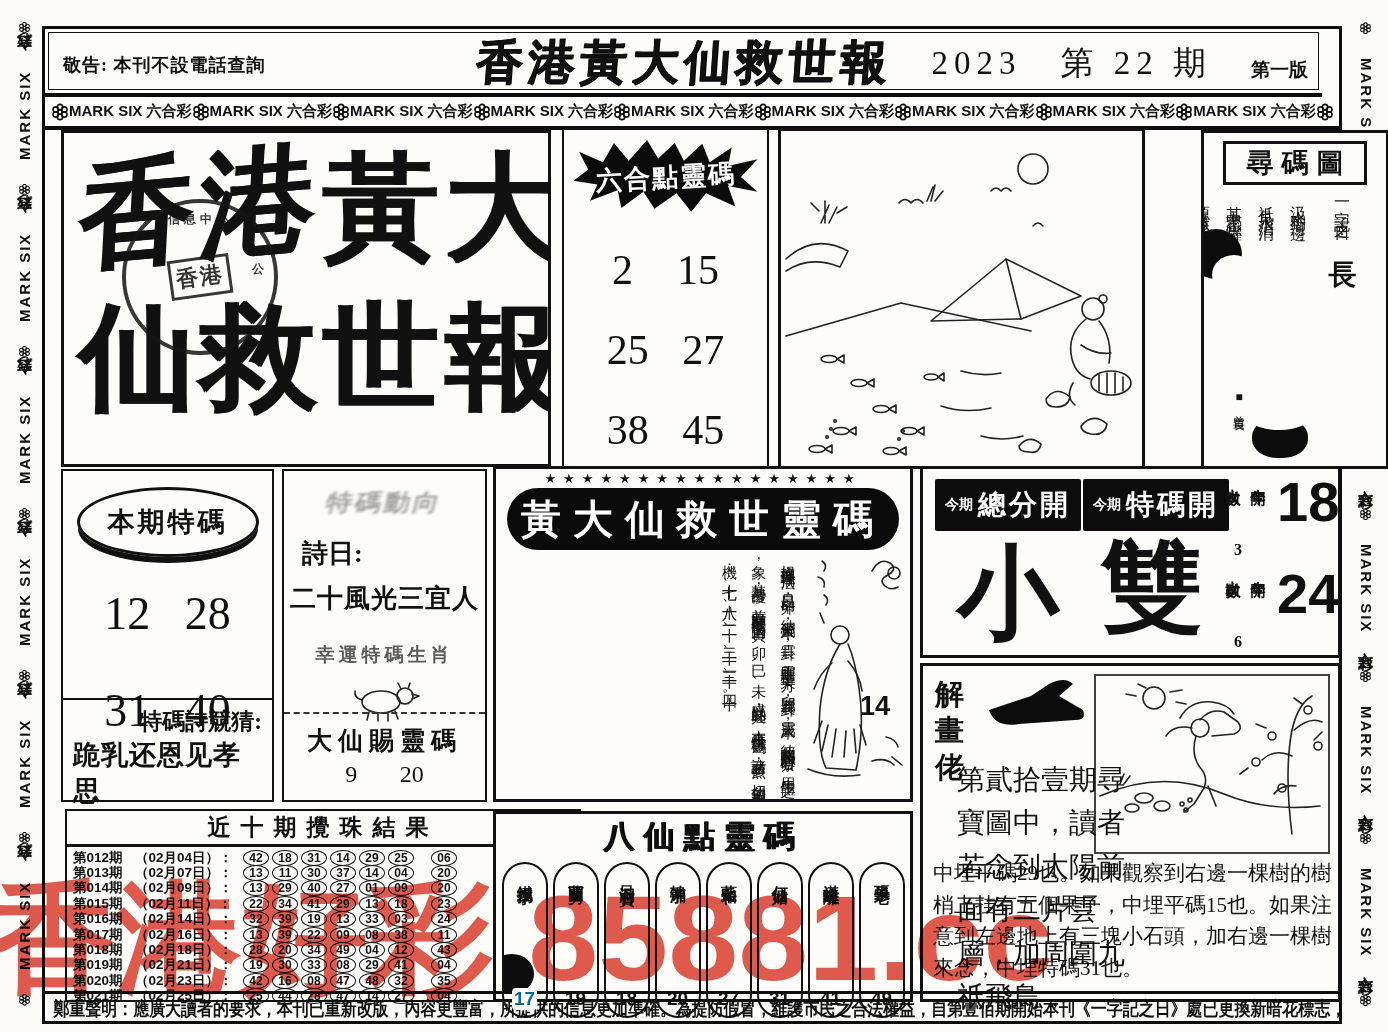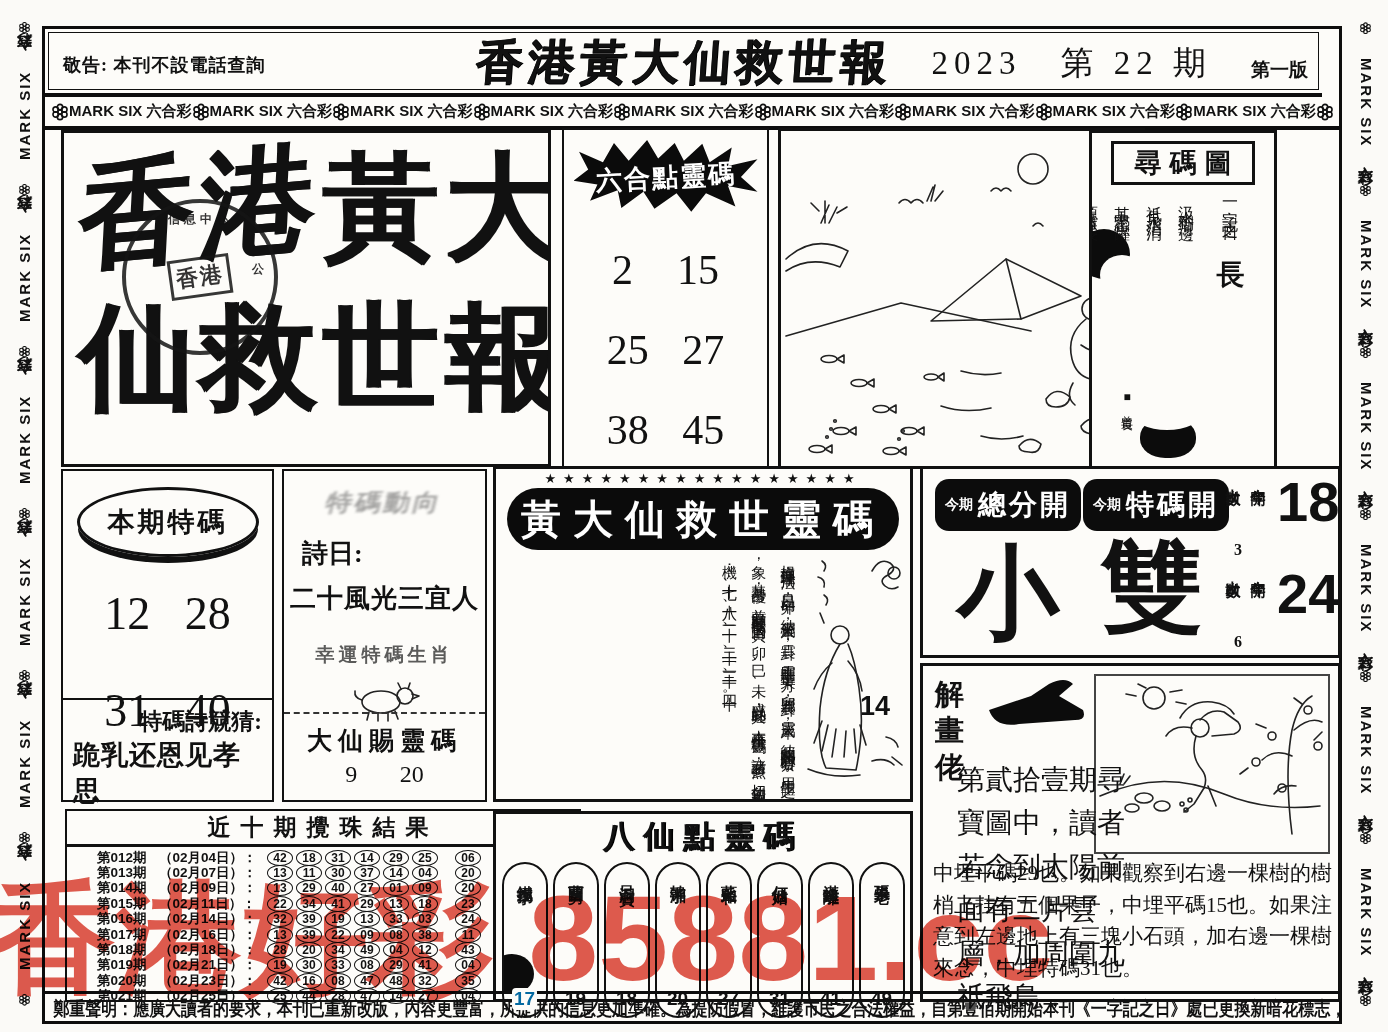--- a/index.html
+++ b/index.html
@@ -45,21 +45,21 @@
   .spirit{left:517px;top:99px;width:207px;height:341px;text-align:center;}
   .burst{position:relative;margin:10px auto 0;width:184px;height:74px;}
   .burst .shape{position:absolute;inset:0;background:#0b0b0b;
     clip-path:polygon(0% 55%,8% 40%,3% 16%,16% 30%,22% 4%,30% 28%,40% 0%,46% 25%,55% 4%,60% 28%,70% 5%,74% 30%,86% 10%,84% 35%,100% 26%,91% 50%,100% 70%,84% 62%,88% 90%,72% 72%,64% 97%,56% 72%,44% 93%,38% 70%,26% 92%,24% 68%,9% 82%,13% 60%);}
   .burst .t{position:absolute;inset:0;display:flex;align-items:center;justify-content:center;color:#fff;
             font-size:26px;font-weight:900;letter-spacing:2px;transform:rotate(-3deg);}
   .spirit .pair{display:flex;justify-content:space-around;padding:0 26px;font-size:42px;margin-top:32px;}
   
   .scene{left:733px;top:99px;width:367px;height:341px;}
   
-  .riddle{left:1044px;top:101px;width:188px;height:339px;overflow:hidden;}
+  .riddle{left:1156px;top:101px;width:188px;height:339px;overflow:hidden;}
   .riddle .tbox{margin:8px auto 0;width:130px;border:3px solid #111;text-align:center;font-size:27px;font-weight:900;
                 letter-spacing:8px;padding:1px 0 1px 8px;}
   .riddle .poem{position:absolute;right:16px;top:60px;height:250px;writing-mode:vertical-rl;text-orientation:upright;
                 font-size:16px;letter-spacing:5px;line-height:2.0;}
   .riddle .answer{font-size:28px;font-weight:900;letter-spacing:0;}
   .riddle .sig{position:absolute;left:26px;bottom:54px;writing-mode:vertical-rl;text-orientation:upright;font-size:12px;letter-spacing:2px;}
   .riddle .blob1{position:absolute;left:-14px;top:96px;width:52px;height:50px;background:#0c0c0c;border-radius:50%;}
   .riddle .blob1::after{content:"";position:absolute;left:22px;top:26px;width:44px;height:40px;background:#fdfcf9;border-radius:50%;}
   .riddle .blob2{position:absolute;left:48px;bottom:8px;width:56px;height:42px;background:#0c0c0c;border-radius:50% 50% 45% 45%;}
   .riddle .blob2::after{content:"";position:absolute;left:-8px;top:-20px;width:70px;height:34px;background:#fdfcf9;border-radius:50%;}
@@ -84,40 +84,40 @@
   
   .lingma{left:448px;top:437px;width:420px;height:336px;overflow:hidden;}
   .stars{text-align:center;font-size:13px;letter-spacing:7px;white-space:nowrap;overflow:hidden;margin-top:2px;font-family:"DejaVu Sans",sans-serif;}
   .lpill{margin:2px auto 0;width:392px;height:62px;background:#0b0b0b;border-radius:34px;color:#fff;display:flex;
          align-items:center;justify-content:center;font-size:40px;font-weight:900;letter-spacing:12px;}
   .lbody{position:absolute;left:14px;top:84px;width:292px;height:238px;writing-mode:vertical-rl;text-orientation:upright;
          font-size:15px;line-height:1.95;letter-spacing:2px;}
   .lfig{position:absolute;right:4px;top:74px;}
   
   .trend{left:875px;top:437px;width:421px;height:192px;}
-  .pill{position:absolute;top:10px;height:52px;background:#0c0c0c;border-radius:14px;color:#fff;display:flex;
+  .pill{position:absolute;top:10px;height:52px;background:#0c0c0c;border-radius:2px;color:#fff;display:flex;
         align-items:center;padding:0 10px;gap:5px;}
   .pill .sm{display:grid;font-size:14px;line-height:1.1;font-weight:700;}
   .pill .bg{font-size:28px;font-weight:900;letter-spacing:3px;}
   .bigchar{position:absolute;font-size:102px;font-weight:900;line-height:1;}
   .stat{position:absolute;display:flex;gap:6px;align-items:flex-start;}
   .stat .vc{writing-mode:vertical-rl;text-orientation:upright;font-size:15px;font-weight:700;letter-spacing:1px;height:64px;}
   .stat .cnt{font-size:16px;font-weight:700;align-self:flex-end;}
   .stat .val{font-size:56px;font-weight:700;line-height:.9;font-family:"Liberation Sans",sans-serif;margin-left:4px;}
   
   .explain{left:875px;top:634px;width:421px;height:339px;}
   .ex-title{position:absolute;left:12px;top:10px;width:36px;font-size:29px;font-weight:900;line-height:1.25;}
   .ex-hand{position:absolute;left:62px;top:10px;}
   .ex-pic{position:absolute;right:8px;top:8px;width:232px;height:176px;border:2px solid #444;}
   .ex-p1{position:absolute;left:10px;top:92px;width:168px;font-size:28px;line-height:1.55;margin-left:24px;}
   .ex-p2{position:absolute;left:10px;top:192px;width:400px;font-size:21px;line-height:1.5;}
   
   .results{left:20px;top:780px;width:516px;height:193px;border-width:2px;}
   .res-title{border-bottom:3px solid #111;text-align:center;font-size:23px;font-weight:900;letter-spacing:10px;padding:1px 0;}
-  .res-rows{padding:3px 4px 0 6px;margin-left:24px;}
+  .res-rows{padding:3px 4px 0 6px;}
   .res-row{display:flex;align-items:center;height:15.4px;font-family:"Liberation Sans",sans-serif;font-weight:700;
            font-size:13.5px;white-space:nowrap;}
   .res-issue{width:62px;letter-spacing:0;}
   .res-date{width:108px;}
   .bub{display:inline-flex;align-items:center;justify-content:center;width:24px;height:14px;border:1.6px solid #111;
        border-radius:50%;font-size:12px;margin-right:3px;flex:0 0 auto;}
   .bub.sp{margin-left:14px;}
   
   .eight{left:448px;top:782px;width:420px;height:191px;text-align:center;}
   .e-title{font-size:31px;font-weight:900;letter-spacing:9px;margin-top:2px;text-shadow:1.5px 0 0 #000;}

